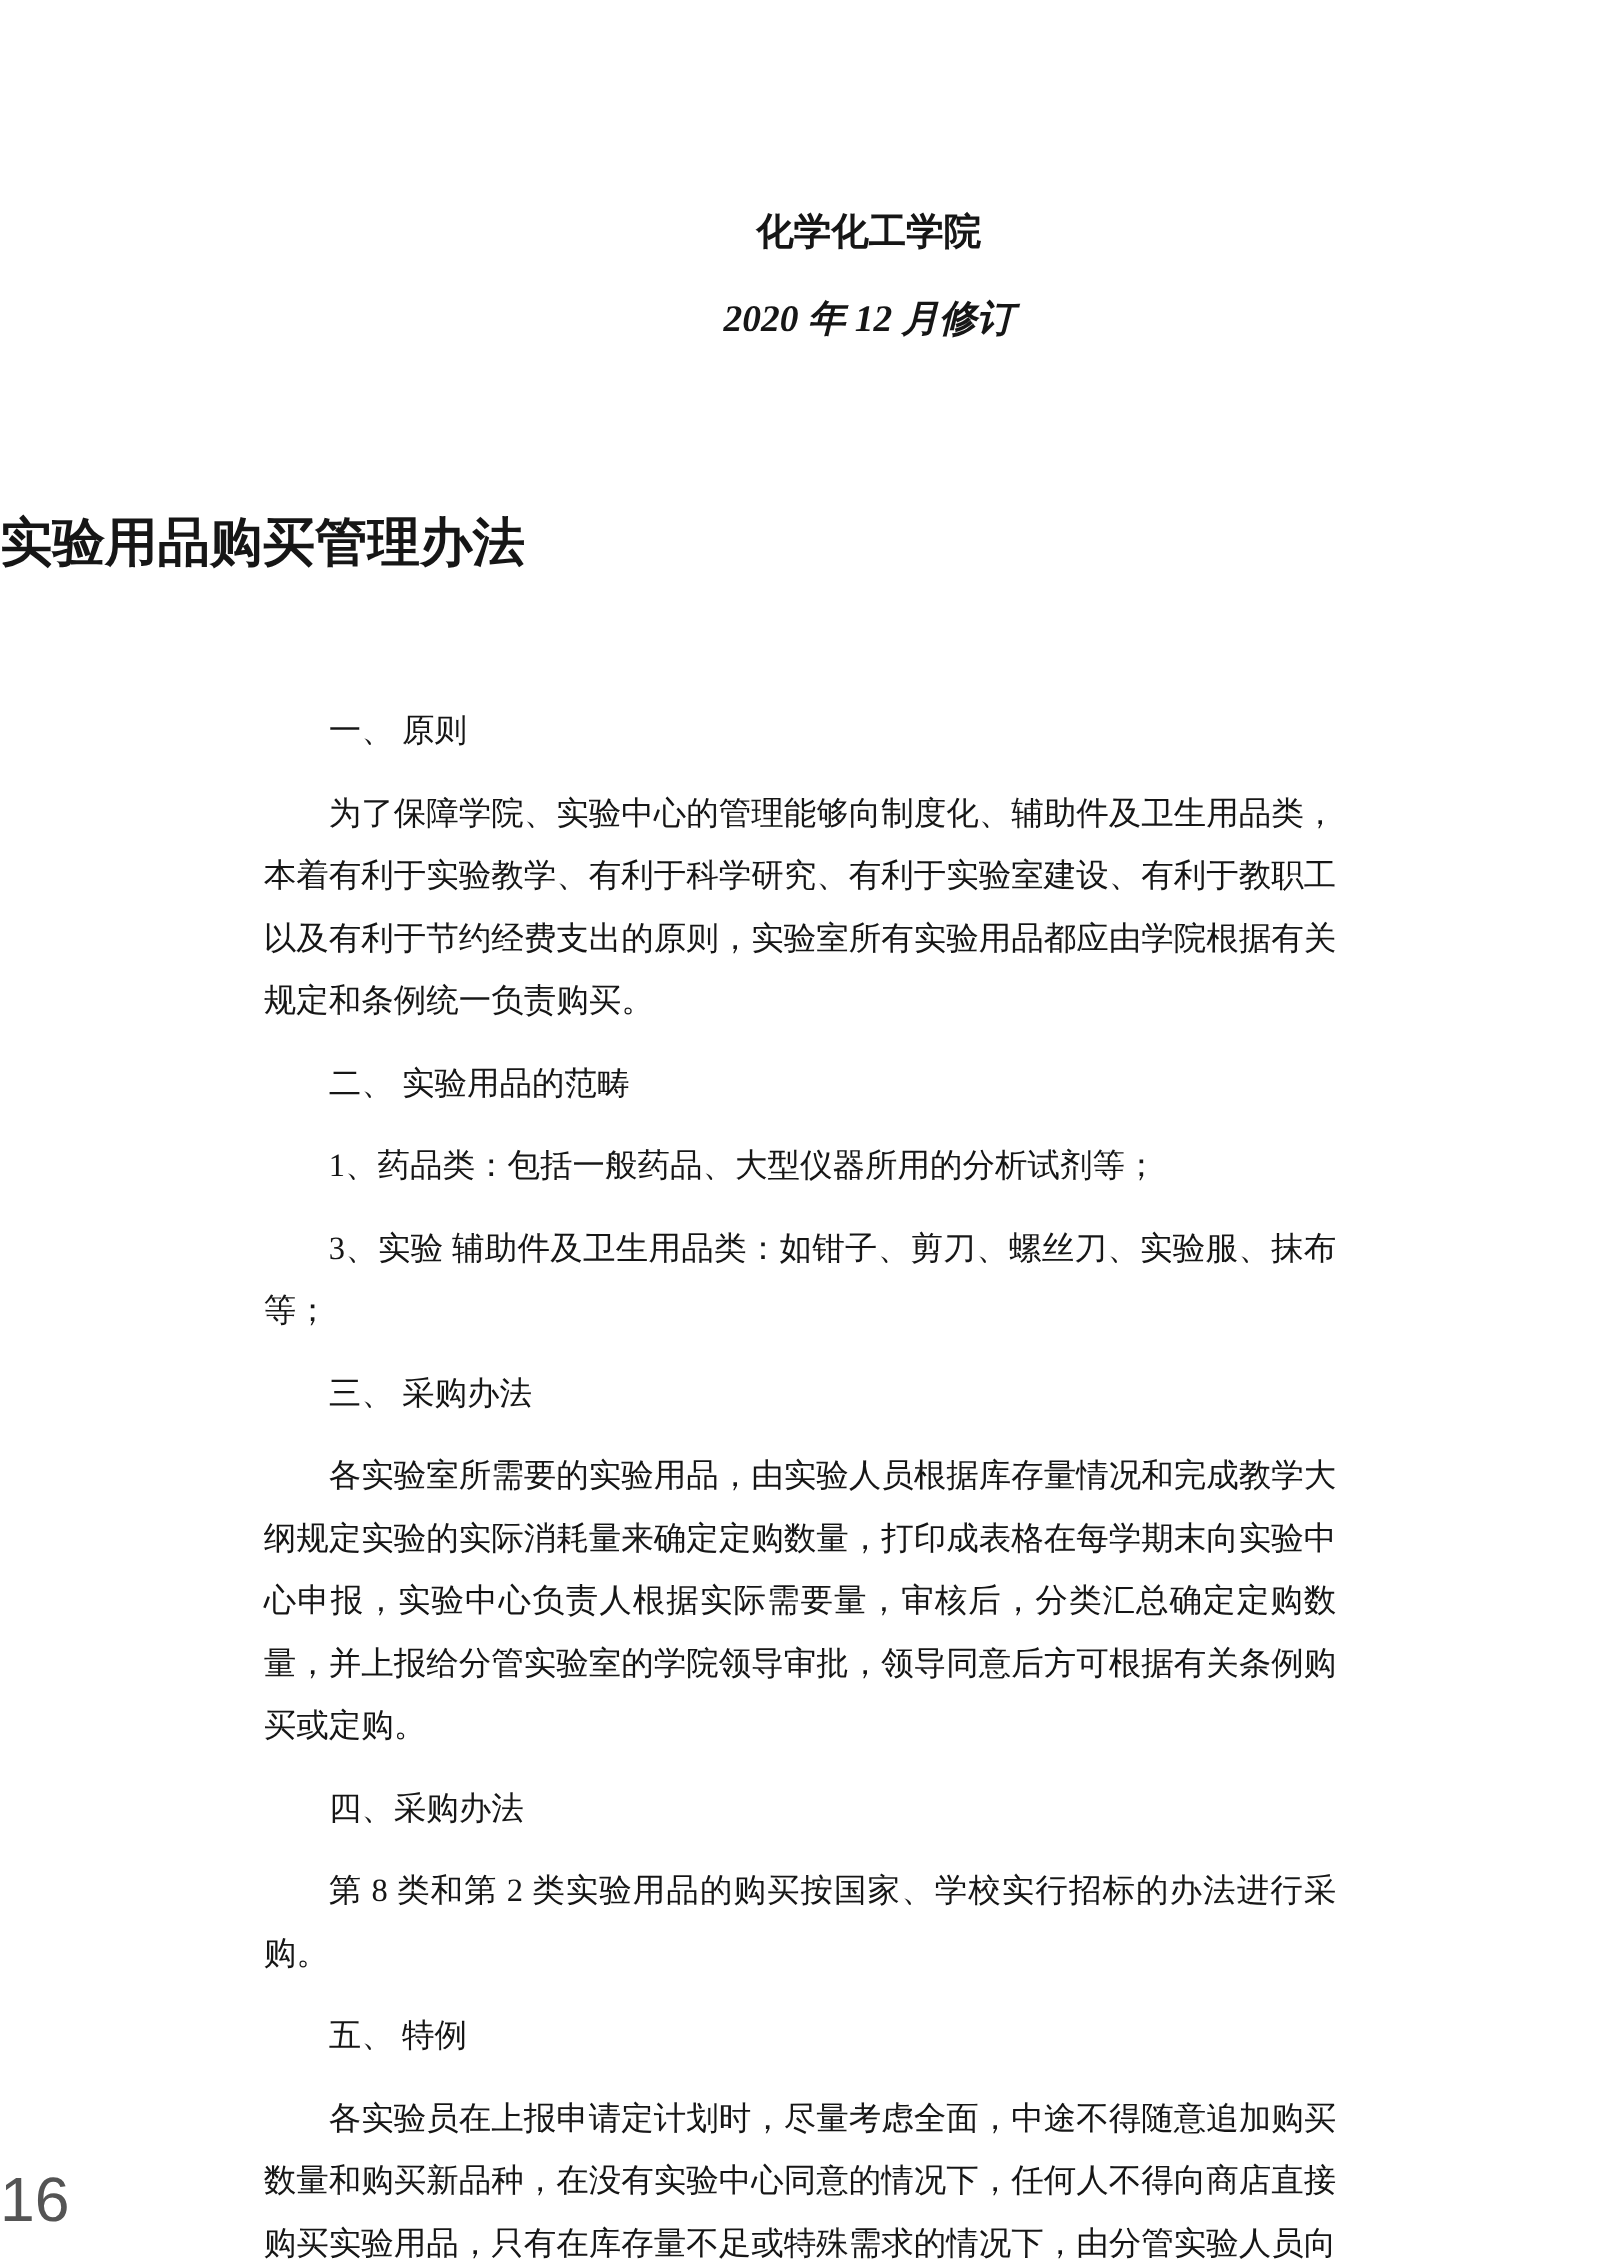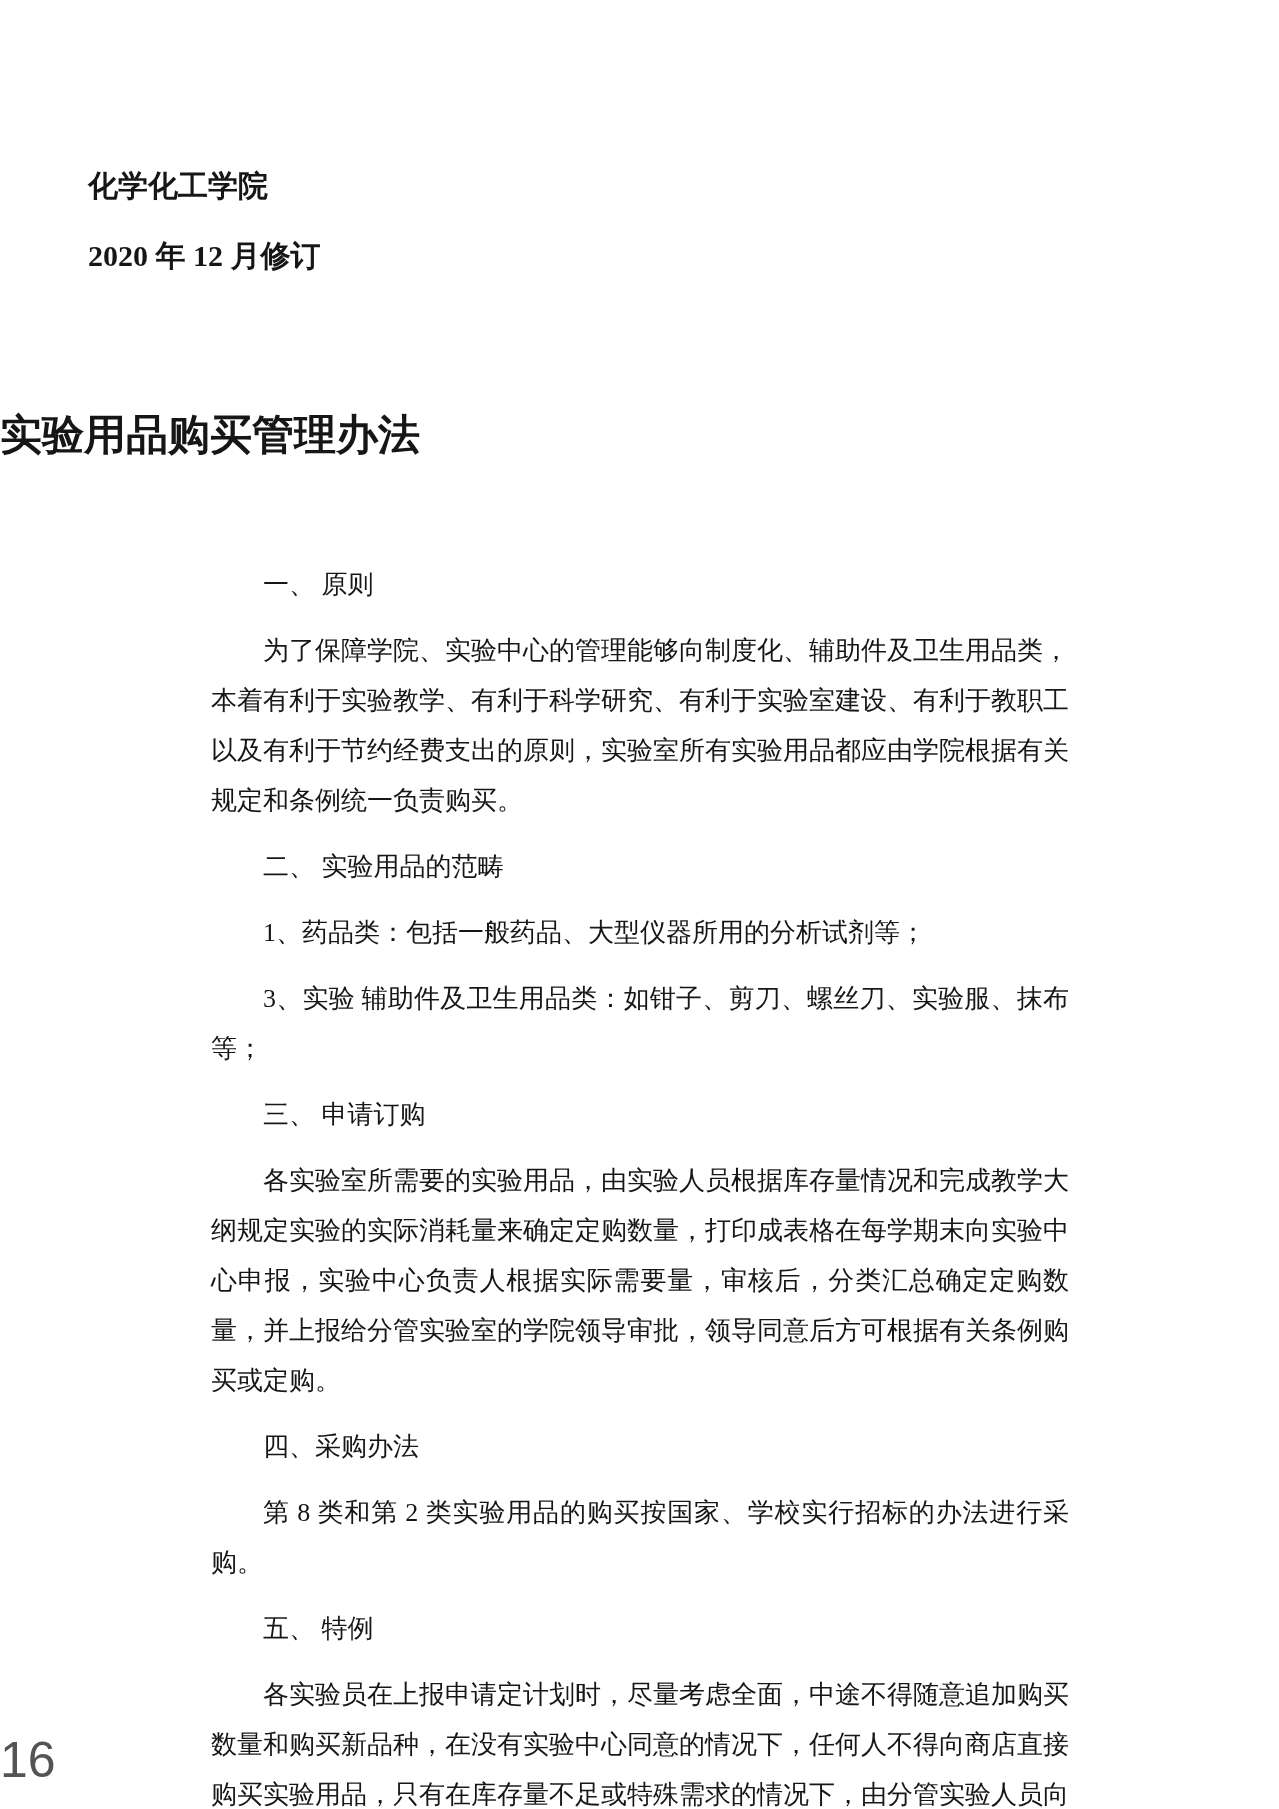--- a/index.html
+++ b/index.html
@@ -15,29 +15,29 @@
     overflow: hidden;
     font-family: "Liberation Serif", "DejaVu Serif", serif;
     color: #161616;
   }
   
   .doc-header-line {
     position: absolute;
     left: 0;
     width: 1279px;
     box-sizing: border-box;
-    padding-left: 88px;       
-    text-align: left;
+    padding-left: 111px;       
+    text-align: center;
     font-weight: bold;
     font-size: 30px;
     line-height: 1;
     white-space: nowrap;
   }
   .doc-header-line.l1 { top: 171px; }
-  .doc-header-line.l2 { top: 241px; }
+  .doc-header-line.l2 { top: 241px; font-style: italic; }
 
   .doc-title {
     position: absolute;
     top: 413px;
     left: 0;
     width: 1279px;
     text-align: left;
     font-weight: bold;
     font-size: 42px;
     line-height: 1.05;
@@ -81,21 +81,21 @@
   <div class="doc-header-line l2">2020 年 12 月修订</div>
 
   <div class="doc-title">实验用品购买管理办法</div>
 
   <div class="doc-body">
     <p>一、 原则</p>
     <p>为了保障学院、实验中心的管理能够向制度化、辅助件及卫生用品类，本着有利于实验教学、有利于科学研究、有利于实验室建设、有利于教职工以及有利于节约经费支出的原则，实验室所有实验用品都应由学院根据有关规定和条例统一负责购买。</p>
     <p>二、 实验用品的范畴</p>
     <p>1、药品类：包括一般药品、大型仪器所用的分析试剂等；</p>
     <p>3、实验 辅助件及卫生用品类：如钳子、剪刀、螺丝刀、实验服、抹布等；</p>
-    <p>三、 申请订购</p>
+    <p>三、 采购办法</p>
     <p>各实验室所需要的实验用品，由实验人员根据库存量情况和完成教学大纲规定实验的实际消耗量来确定定购数量，打印成表格在每学期末向实验中心申报，实验中心负责人根据实际需要量，审核后，分类汇总确定定购数量，并上报给分管实验室的学院领导审批，领导同意后方可根据有关条例购买或定购。</p>
     <p>四、采购办法</p>
     <p>第 8 类和第 2 类实验用品的购买按国家、学校实行招标的办法进行采购。</p>
     <p>五、 特例</p>
     <p>各实验员在上报申请定计划时，尽量考虑全面，中途不得随意追加购买数量和购买新品种，在没有实验中心同意的情况下，任何人不得向商店直接购买实验用品，只有在库存量不足或特殊需求的情况下，由分管实验人员向实验中心提出申请，经实验中心主任和学院分管领导同意后，由实验中心统一购买，个人不得单独购买任何物品。</p>
   </div>
 
   <div class="page-number">16</div>
 
 </div>

